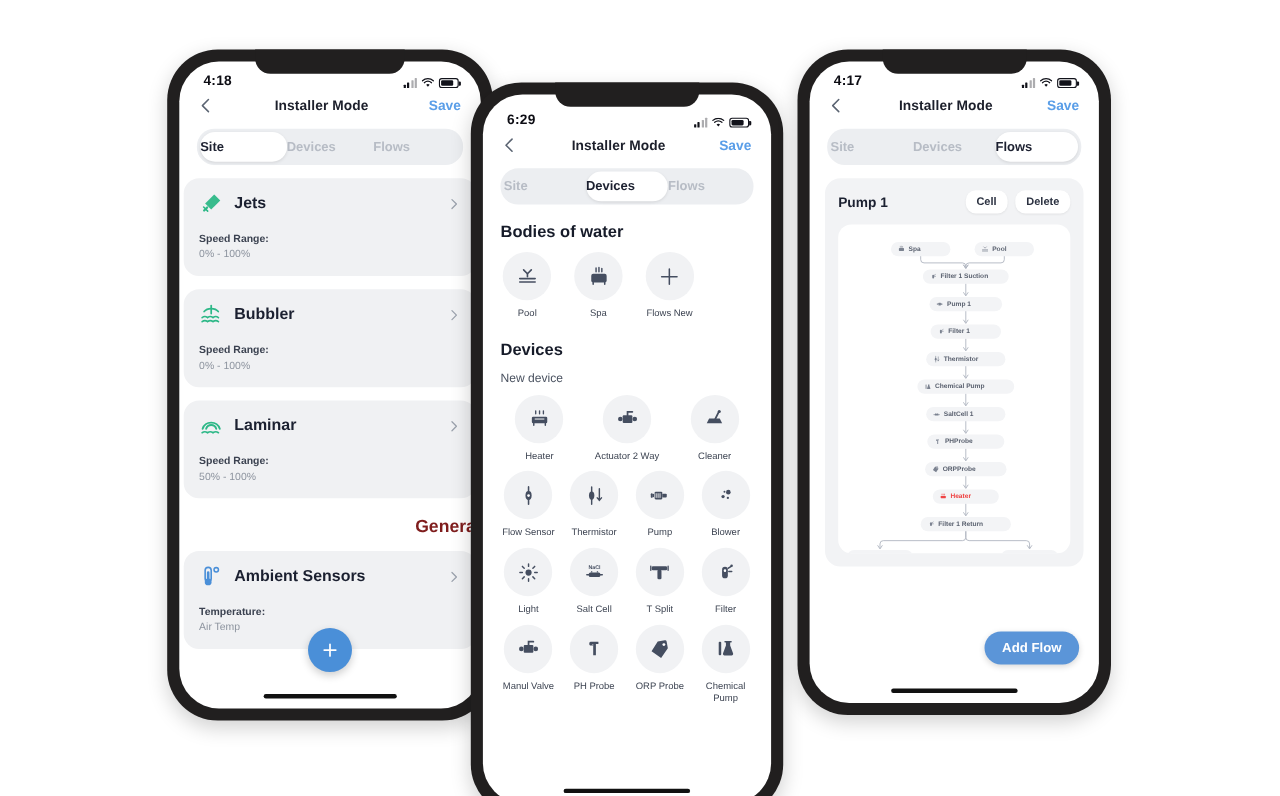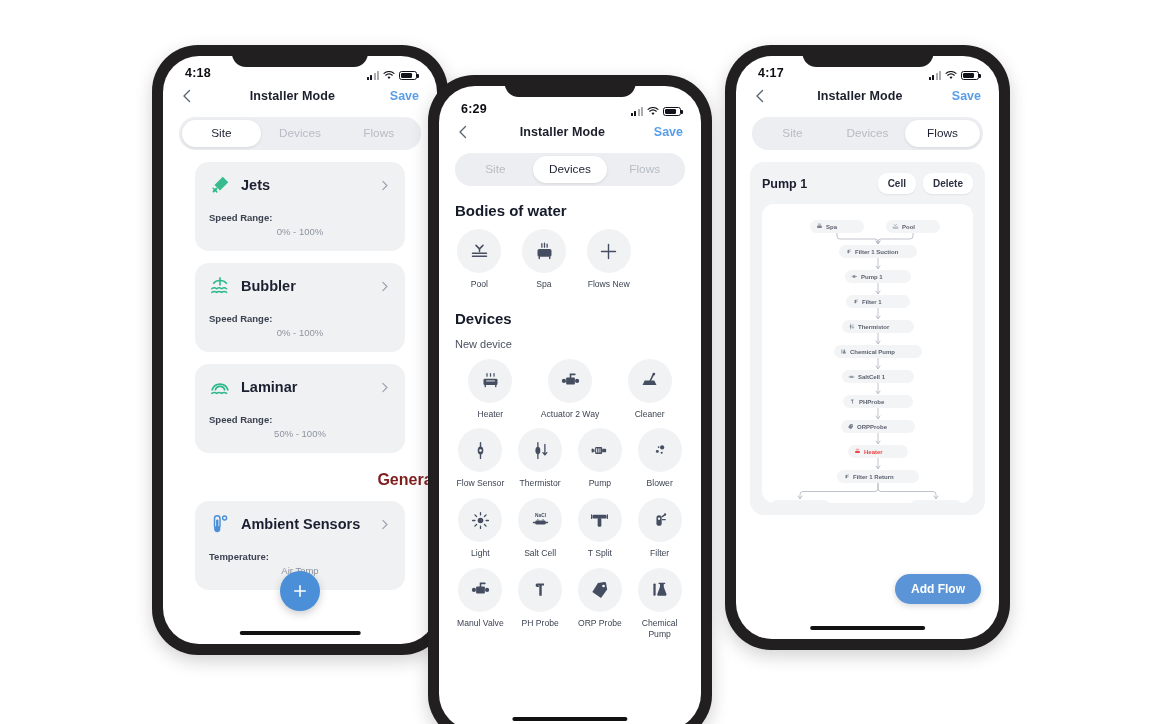--- a/index.html
+++ b/index.html
@@ -41,33 +41,33 @@
   .batt span{position:absolute;left:1.2px;top:1.2px;bottom:1.2px;width:70%;background:#11121a;border-radius:1.2px;display:block;}
 
   
   .navbar{display:flex;align-items:center;justify-content:space-between;padding:6px 18px 4px 16px;}
   .back-chevron{width:16px;height:16px;color:#5b6472;}
   .nav-title{font-size:12.5px;font-weight:bold;color:#1c1f2b;letter-spacing:.1px;}
   .nav-save{font-size:12.5px;font-weight:bold;color:#5a9ee8;}
 
   
   .segwrap{margin:9px 16px 0 16px;background:#eceef1;border-radius:16px;display:flex;padding:3px;}
-  .seg{flex:1;text-align:center;font-size:11.8px;font-weight:normal;color:#b7bcc5;
+  .seg{flex:1;text-align:left;font-size:11.8px;font-weight:bold;color:#b7bcc5;
        padding:6px 0 7px;border-radius:14px;}
   .seg.active{background:#fff;color:#1c2030;box-shadow:0 1px 3px rgba(0,0,0,.10);}
 
   
-  .l-body{padding:0 32px;}
+  .l-body{padding:0 4px;}
   .card{background:#f0f1f3;border-radius:14px;margin-top:12px;padding:12px 14px 14px;}
   .card-head{display:flex;align-items:center;gap:10px;}
   .card-ico{width:22px;height:22px;color:#2db887;flex:0 0 auto;}
   .card-title{font-size:14.5px;font-weight:bold;color:#1b2030;flex:1;}
   .card-arrow{width:13px;height:13px;color:#9aa1ac;}
   .card-sub-label{font-size:9.5px;font-weight:bold;color:#3b4250;margin-top:16px;}
-  .card-sub-val{font-size:9.5px;color:#8d949f;margin-top:3px;text-align:center;}
+  .card-sub-val{font-size:9.5px;color:#8d949f;margin-top:3px;}
   .section-h{font-size:16px;font-weight:bold;color:#7f1d1d;margin:18px 0 0 0;text-align:right;}
   .fab{position:absolute;left:50%;transform:translateX(-50%);bottom:33px;
        width:40px;height:40px;border-radius:50%;background:#4a8fd8;
        display:flex;align-items:center;justify-content:center;
        box-shadow:0 3px 8px rgba(0,0,0,.20);z-index:7;}
   .fab svg{width:18px;height:18px;color:#fff;}
 
   
   .m-body{padding:0 16px;}
   .m-h{font-size:15px;font-weight:bold;color:#161b29;margin-top:16px;}

